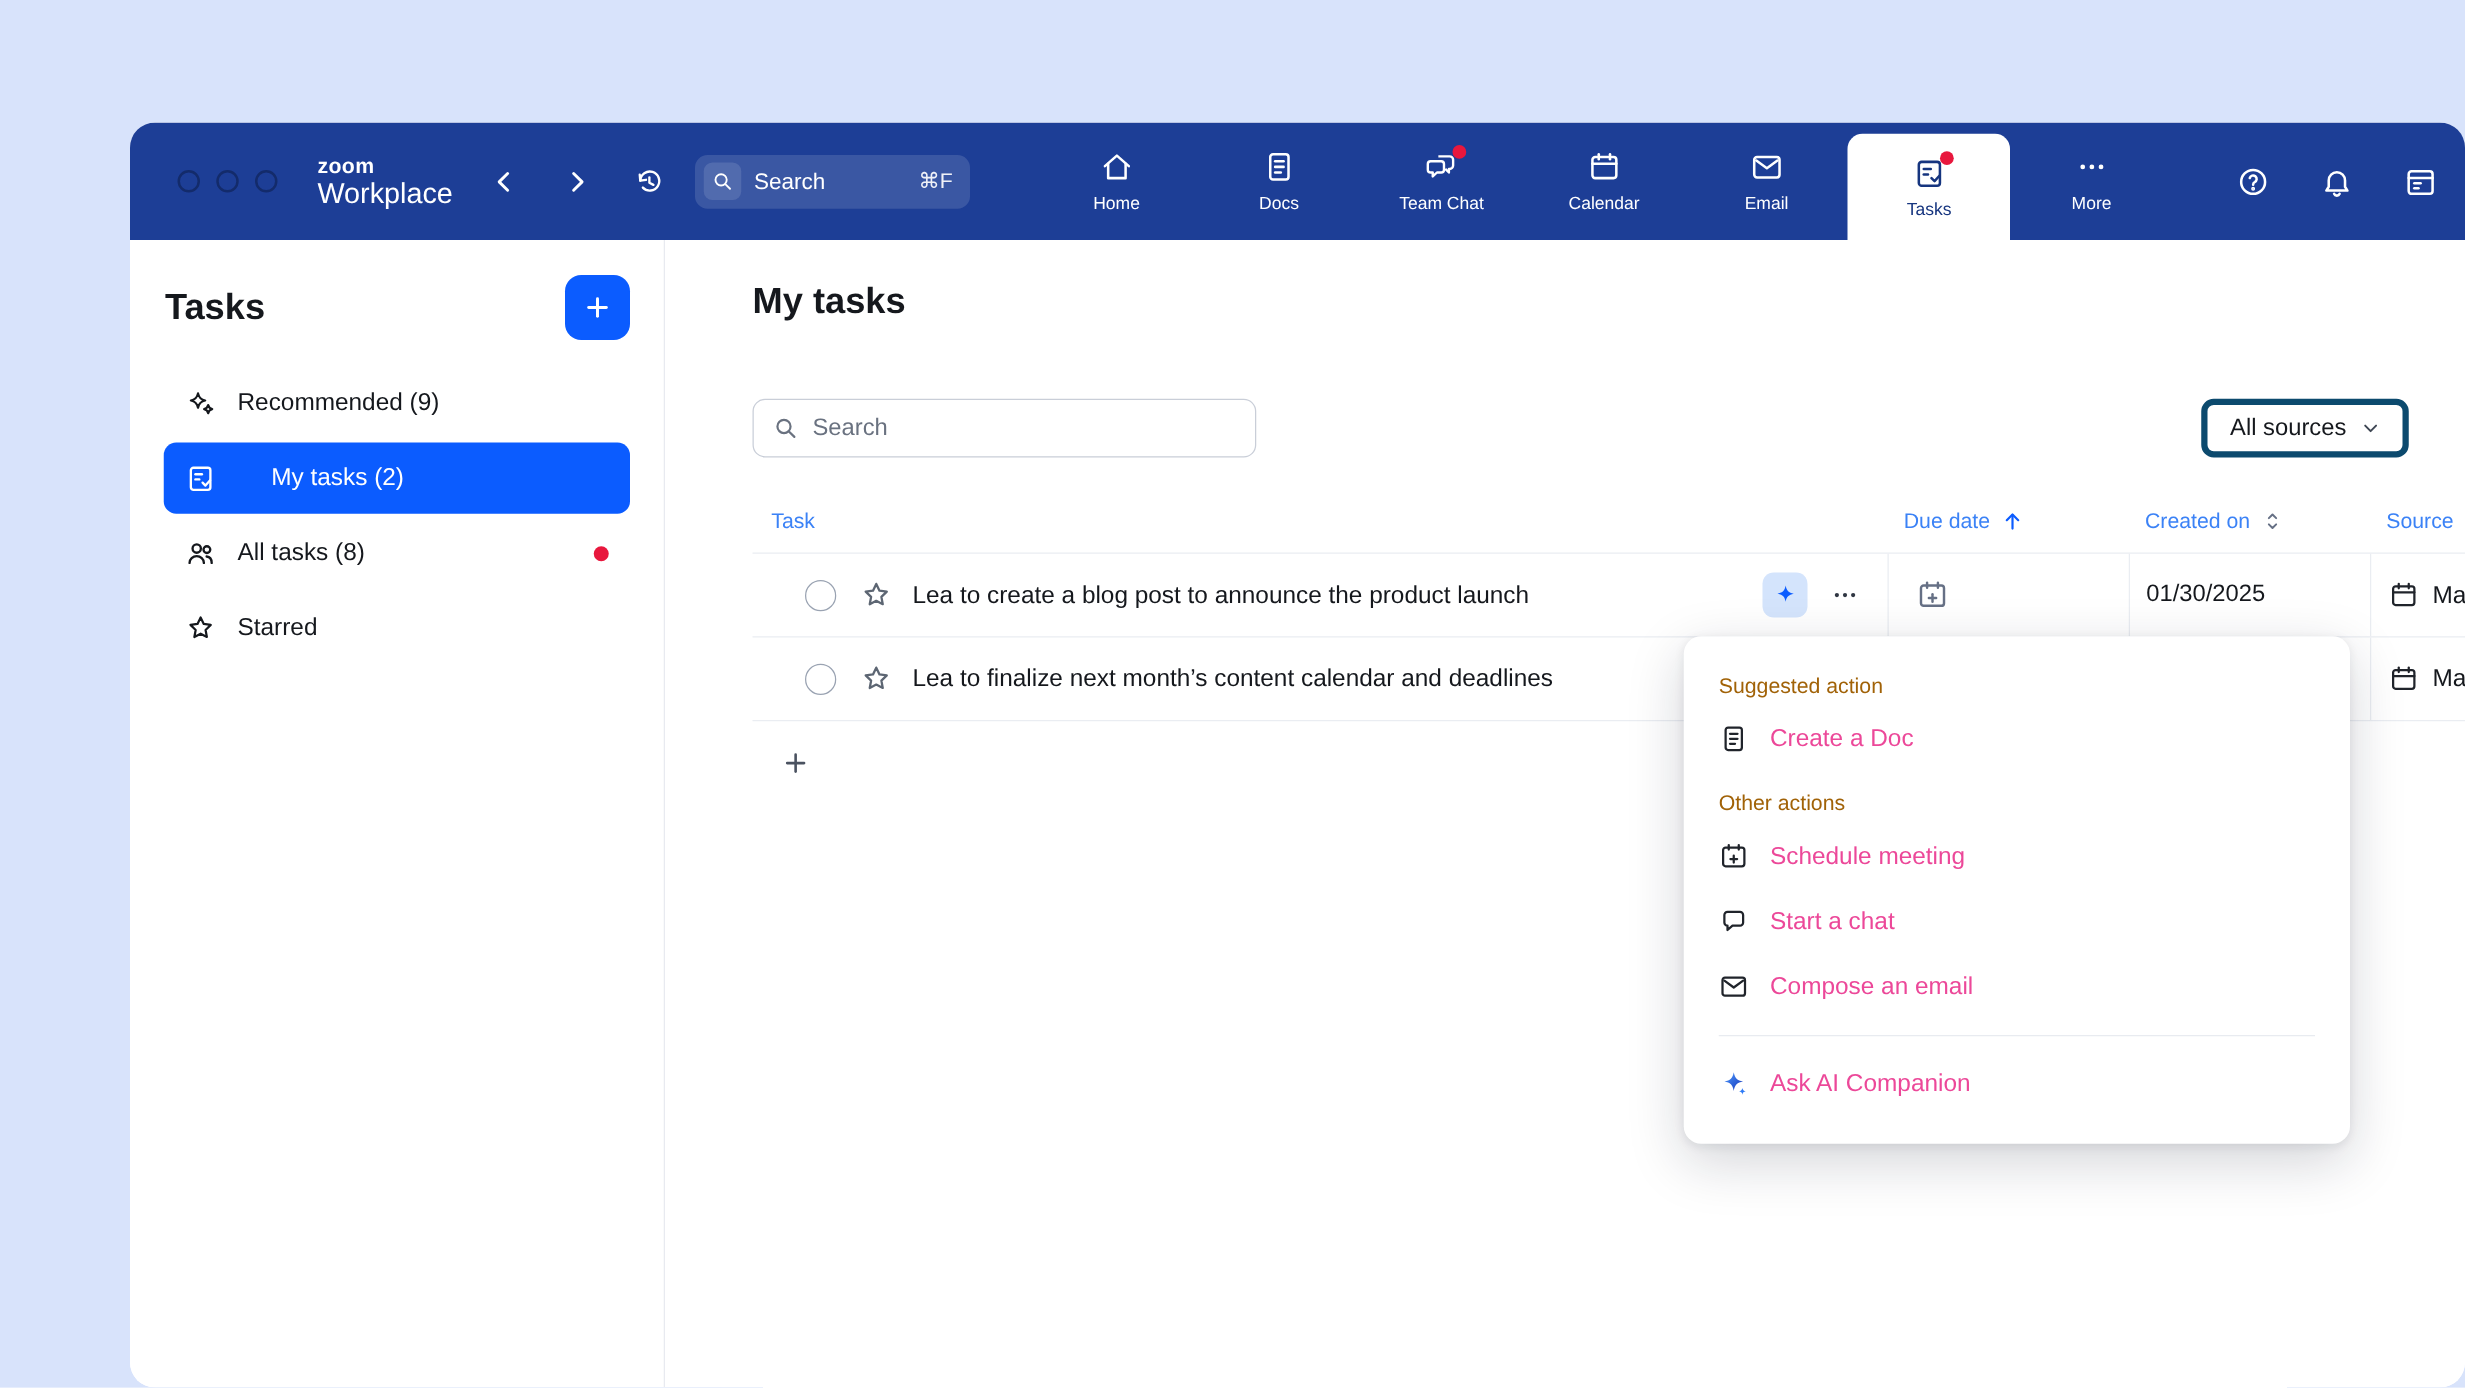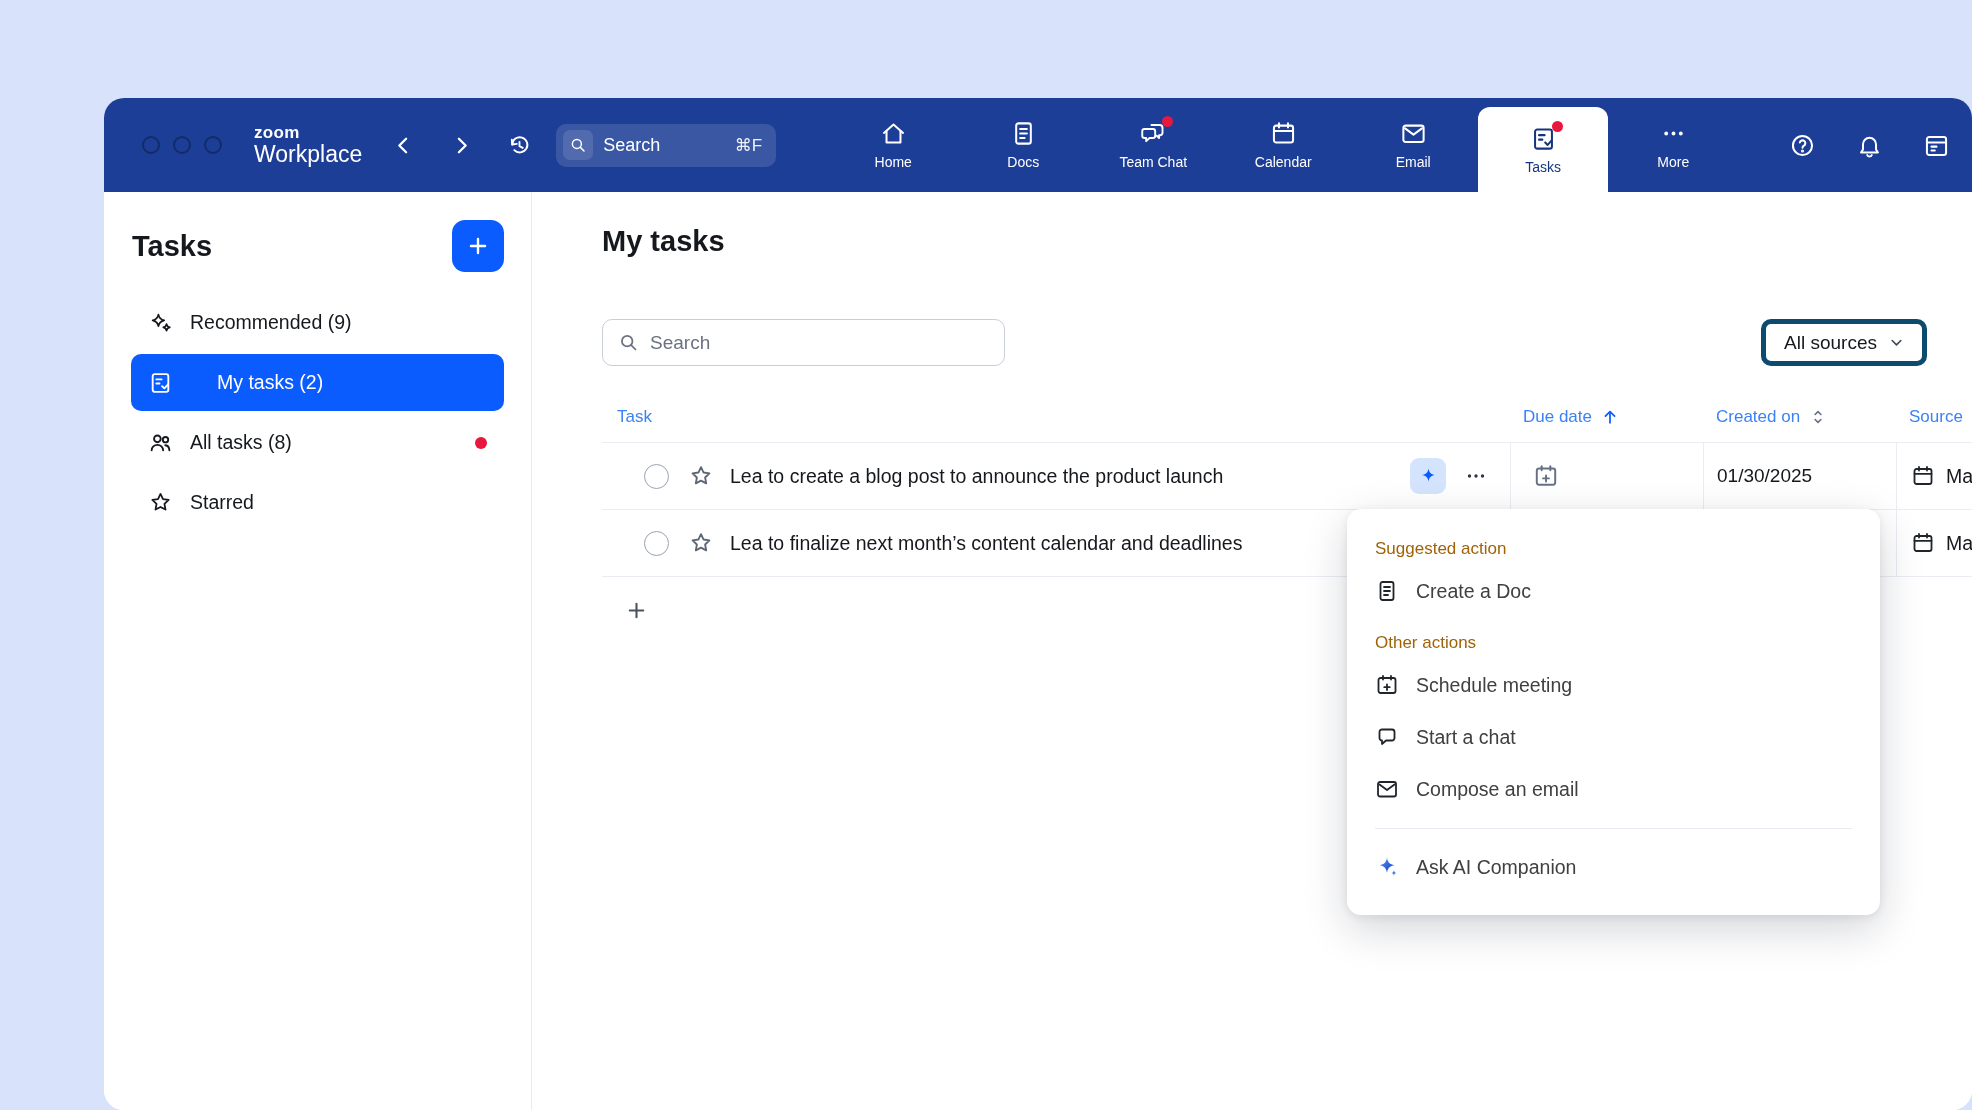--- a/index.html
+++ b/index.html
@@ -117,21 +117,21 @@
   .add-task-btn { background:none; border:none; color:#4a5260; cursor:pointer; display:flex; }
   .add-task-btn svg { width:25px; height:25px; }
 
   
   .menu { position:absolute; left:1347px; top:509px; width:533px; background:#fff;
           border-radius:14px; padding:26px 0 22px; z-index:40;
           box-shadow:0 14px 44px rgba(15,23,42,.18), 0 2px 8px rgba(15,23,42,.08); }
   .menu-label { padding:0 28px; font-size:17px; color:#a16207; margin:4px 0 6px; }
   .menu-label.second { margin-top:16px; }
   .menu-item { display:flex; align-items:center; gap:17px; padding:14px 28px; font-size:19.5px;
-               color:#404040; cursor:pointer; }
+               color:#ec4899; cursor:pointer; }
   .menu-item svg { width:24px; height:24px; flex:none; color:#20242b; }
   .menu-divider { height:1px; background:#e8ebf0; margin:13px 28px 12px; }
 </style>
 </head>
 <body>
 
 <div class="page">
   <div class="window">
 
     <header class="topbar">

